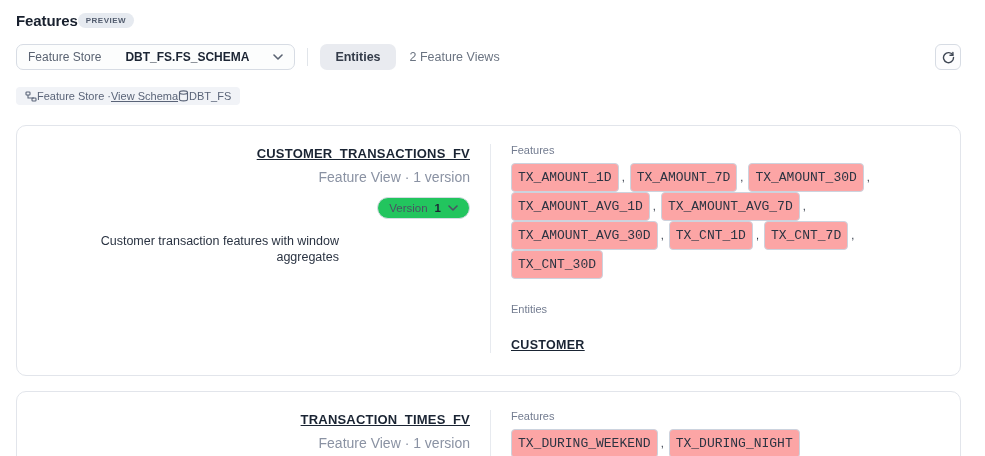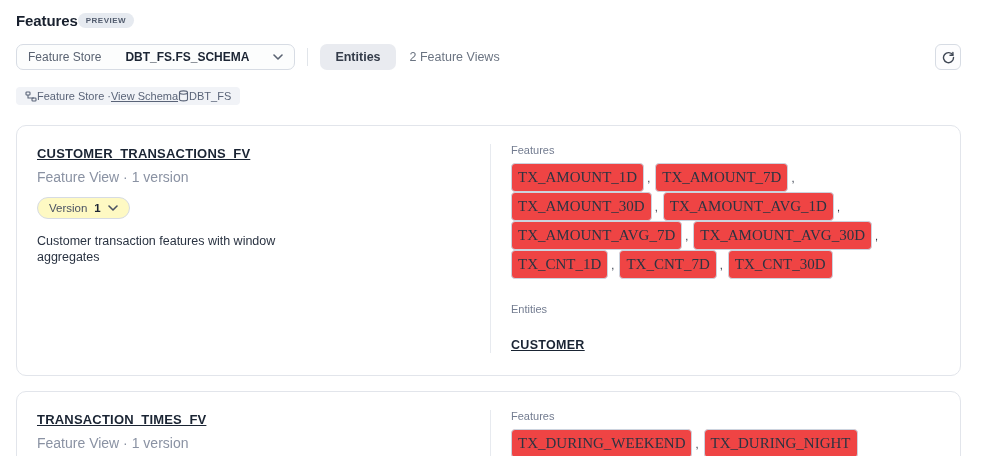--- a/index.html
+++ b/index.html
@@ -52,43 +52,43 @@
     font-size:11px; color:#5a6478;
   }
   .breadcrumb .crumb-link { color:#5a6478; text-decoration:underline; cursor:pointer; }
 
   
   .cards { margin-top:19px; display:flex; flex-direction:column; gap:15px; }
   .card {
     border:1px solid #e2e5eb; border-radius:10px; background:#fff;
     display:flex; padding:18px 0 22px 0;
   }
-  .card-left { width:473px; padding:0 20px; flex:none; }
+  .card-left { width:473px; padding:0 20px; flex:none;text-align:right; }
   .card-divider { width:1px; background:#e7eaef; align-self:stretch; }
   .card-right { flex:1; padding:0 20px; }
 
   .fv-title {
     font-size:13px; font-weight:700; letter-spacing:.2px; color:#1a2433;
     text-decoration:underline; cursor:pointer; display:inline-block;
   }
   .fv-sub { margin-top:7px; font-size:14px; color:#8a92a3; }
   .version-pill {
     margin-top:12px; display:inline-flex; align-items:center; gap:7px;
-    border:1px solid #d6dbe3; border-radius:12px; background:#fef9c3;
+    border:1px solid #d6dbe3; border-radius:12px; background:#22c55e;
     padding:4px 11px; font-size:11.5px; color:#4a5263; cursor:pointer;
   }
   .version-pill .val { font-weight:700; color:#1c2534; }
   .fv-desc { margin-top:14px; font-size:12.5px; color:#2a3342; max-width:302px; line-height:1.35; }
 
   .section-label { font-size:11px; color:#737c90; }
   .chips { margin-top:7px; line-height:23px; max-width:445px; }
   .chip {
-    display:inline-block; border:1px solid #ccd3de; background:#ef4444;
+    display:inline-block; border:1px solid #ccd3de; background:#fca5a5;
     border-radius:4px; padding:2px 6px;
-    font-family:Liberation Serif, serif; font-size:15px; color:#2c3442;
+    font-family:Liberation Mono, monospace; font-size:13px; color:#2c3442;
     cursor:default;
   }
   .chip-comma { font-size:11px; color:#2c3442; margin:0 5px 0 3px; }
   .entities-block { margin-top:24px; }
   .entity-links { margin-top:20px; }
   .entity-link {
     display:inline-block; font-size:12.5px; font-weight:700; letter-spacing:.3px;
     color:#1a2433; text-decoration:underline; cursor:pointer;
   }
   svg { display:block; }

